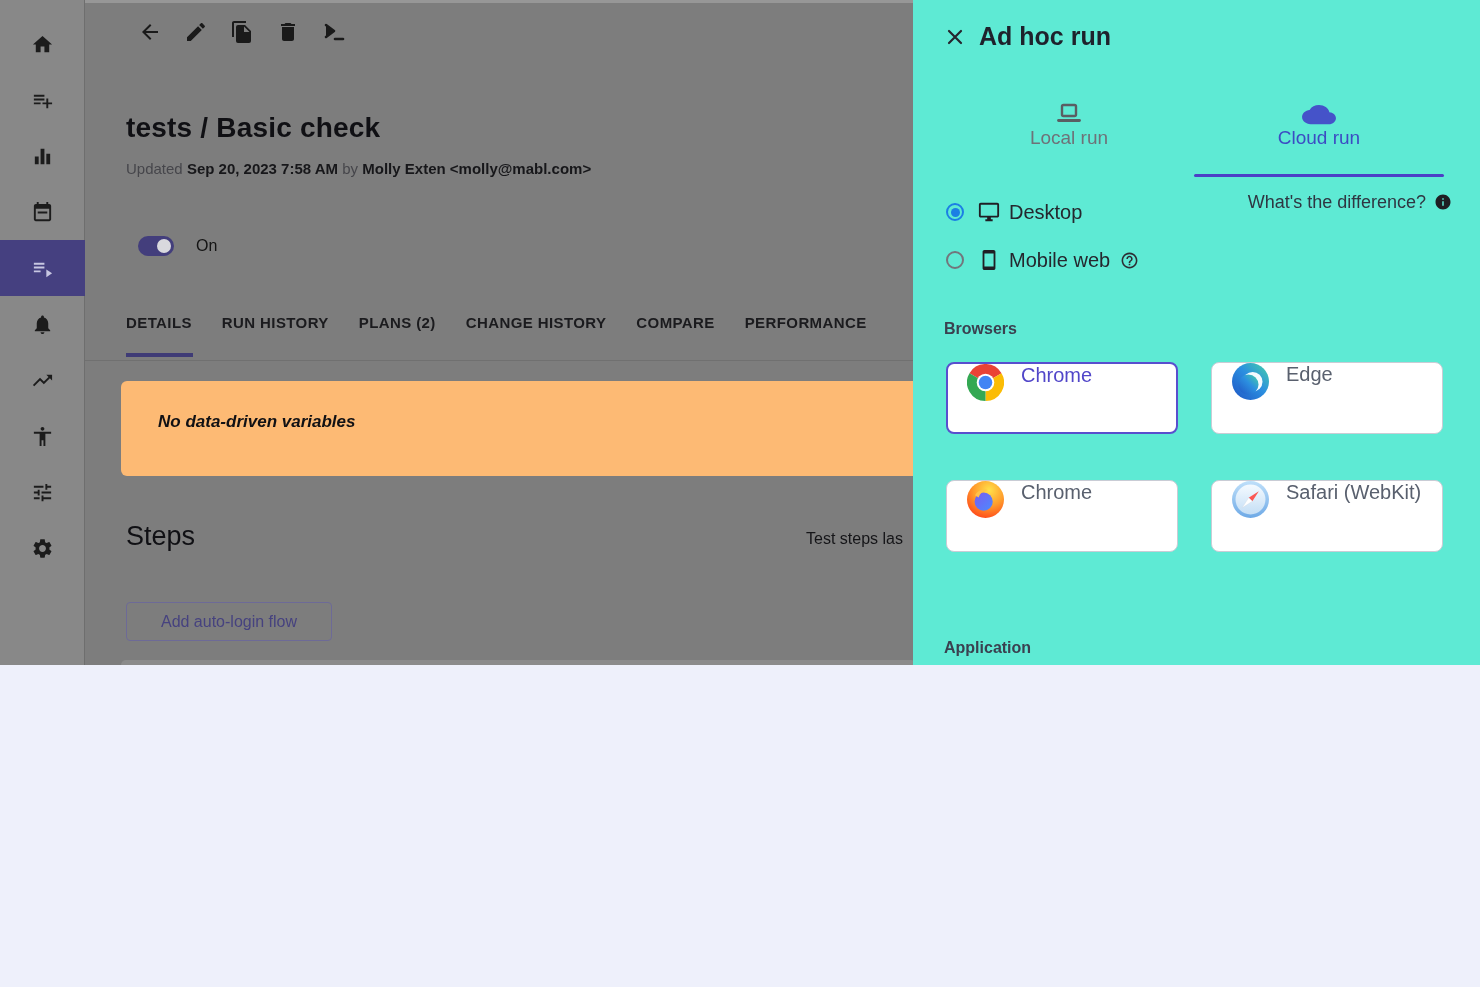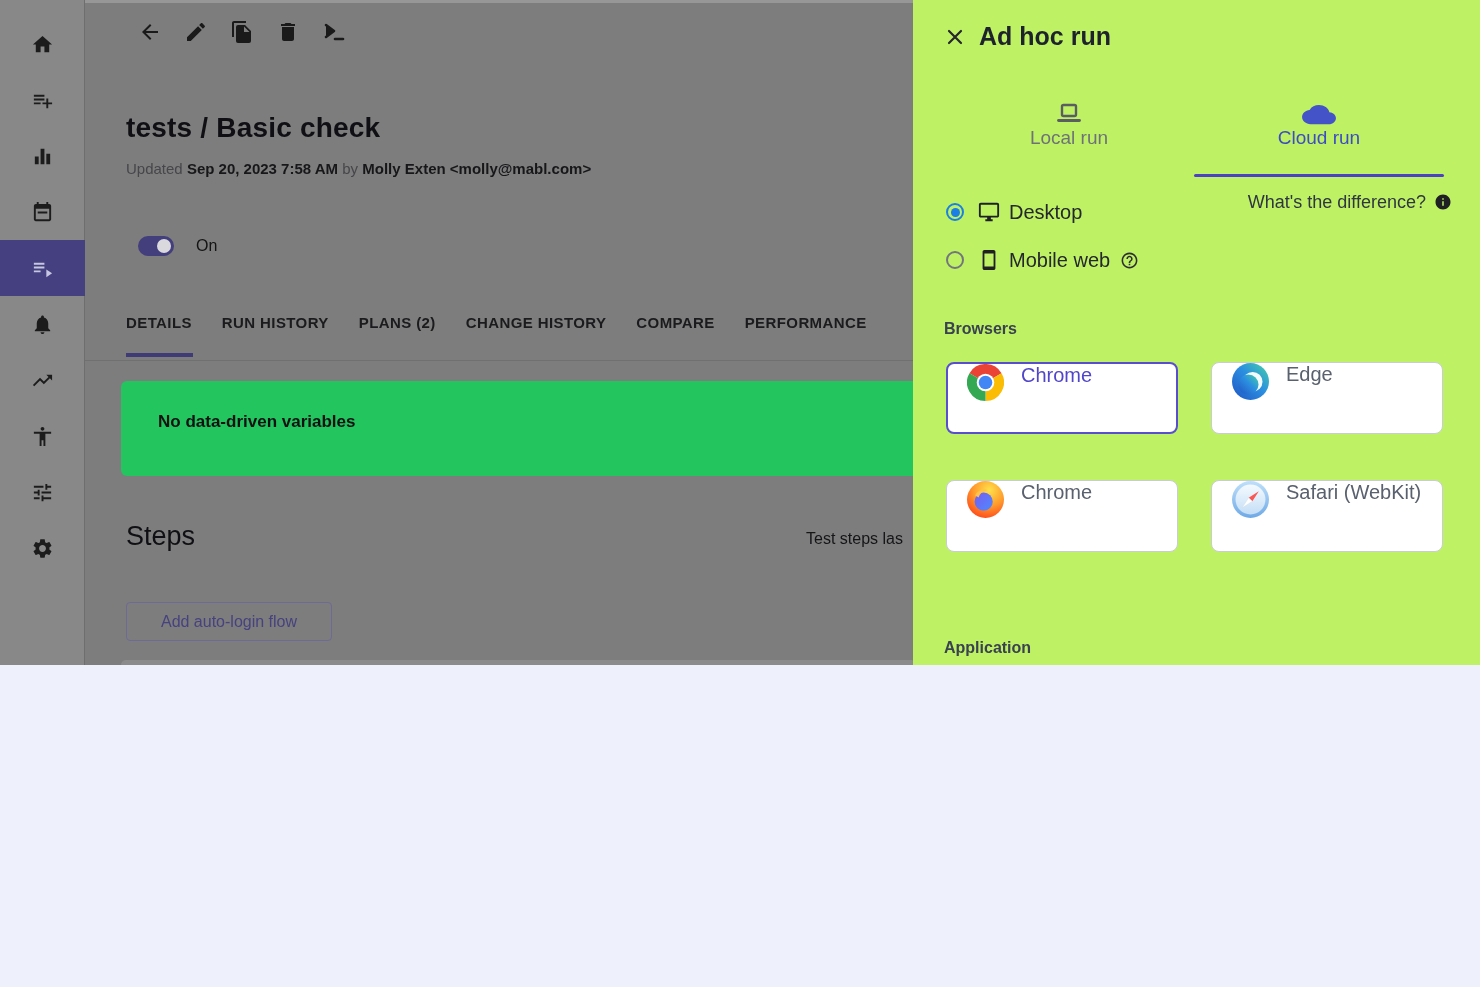--- a/index.html
+++ b/index.html
@@ -34,29 +34,29 @@
   #updated-line { position:absolute; left:41px; top:160px; font-size:15px; color:#46464b; }
   #updated-line b { color:#17171a; font-weight:700; }
   #toggle-row { position:absolute; left:53px; top:236px; display:flex; align-items:center; }
   #toggle { width:36px; height:20px; border-radius:10px; background:#433e7c; position:relative; cursor:pointer; }
   #toggle .knob { position:absolute; right:3px; top:3px; width:14px; height:14px; border-radius:50%; background:#d9d9de; }
   #toggle-label { margin-left:22px; font-size:16px; color:#141414; }
   #tab-row { position:absolute; left:41px; top:314px; display:flex; gap:30px; font-size:15px; font-weight:700; letter-spacing:.4px; color:#1b1b1e; white-space:nowrap; }
   .main-tab { cursor:pointer; }
   #tab-underline { position:absolute; left:41px; top:353px; width:67px; height:4px; background:#3f3b76; }
   #tab-divider { position:absolute; left:0; top:360px; width:828px; height:1px; background:#707070; }
-  #vars-card { position:absolute; left:36px; top:381px; width:800px; height:95px; background:#22c55e; border-radius:6px; }
+  #vars-card { position:absolute; left:36px; top:381px; width:800px; height:95px; background:#fdba74; border-radius:6px;font-style:italic; }
   #vars-card-text { position:absolute; left:37px; top:31px; font-size:17px; font-weight:600; color:#111114; }
   #steps-heading { position:absolute; left:41px; top:521px; font-size:27px; font-weight:500; color:#101014; }
   #steps-note { position:absolute; left:721px; top:530px; font-size:16px; color:#151518; white-space:nowrap; }
   #add-login-btn { position:absolute; left:41px; top:602px; width:206px; height:39px; border:1px solid #6d6a97; border-radius:4px; background:transparent; display:flex; align-items:center; justify-content:center; font-size:16px; color:#46427f; cursor:pointer; }
   #steps-surface { position:absolute; left:36px; top:660px; width:795px; height:5px; background:#8b8b8b; border-radius:6px 6px 0 0; }
 
   
-  #panel { position:absolute; left:913px; top:0; width:567px; height:665px; background:#bef264; }
+  #panel { position:absolute; left:913px; top:0; width:567px; height:665px; background:#5eead4; }
   #panel-close { position:absolute; left:30px; top:25px; width:24px; height:24px; color:#26262e; cursor:pointer; }
   #panel-close svg { width:24px; height:24px; stroke:currentColor; stroke-width:2.2; stroke-linecap:round; fill:none; display:block; }
   #panel-title { position:absolute; left:66px; top:22px; font-size:25px; font-weight:700; color:#1e222c; }
   #run-tabs { position:absolute; left:31px; top:85px; width:500px; height:90px; display:flex; }
   .run-tab { width:250px; display:flex; flex-direction:column; align-items:center; cursor:pointer; }
   .run-tab .rt-icon { height:42px; display:flex; align-items:flex-end; justify-content:center; }
   .run-tab .rt-label { font-size:19px; }
   #tab-local .rt-label { color:#6e7278; }
   #tab-cloud .rt-label { color:#3c4cc3; }
   #run-tab-underline { position:absolute; left:281px; top:174px; width:250px; height:3px; background:#4c40c6; border-radius:2px; }

